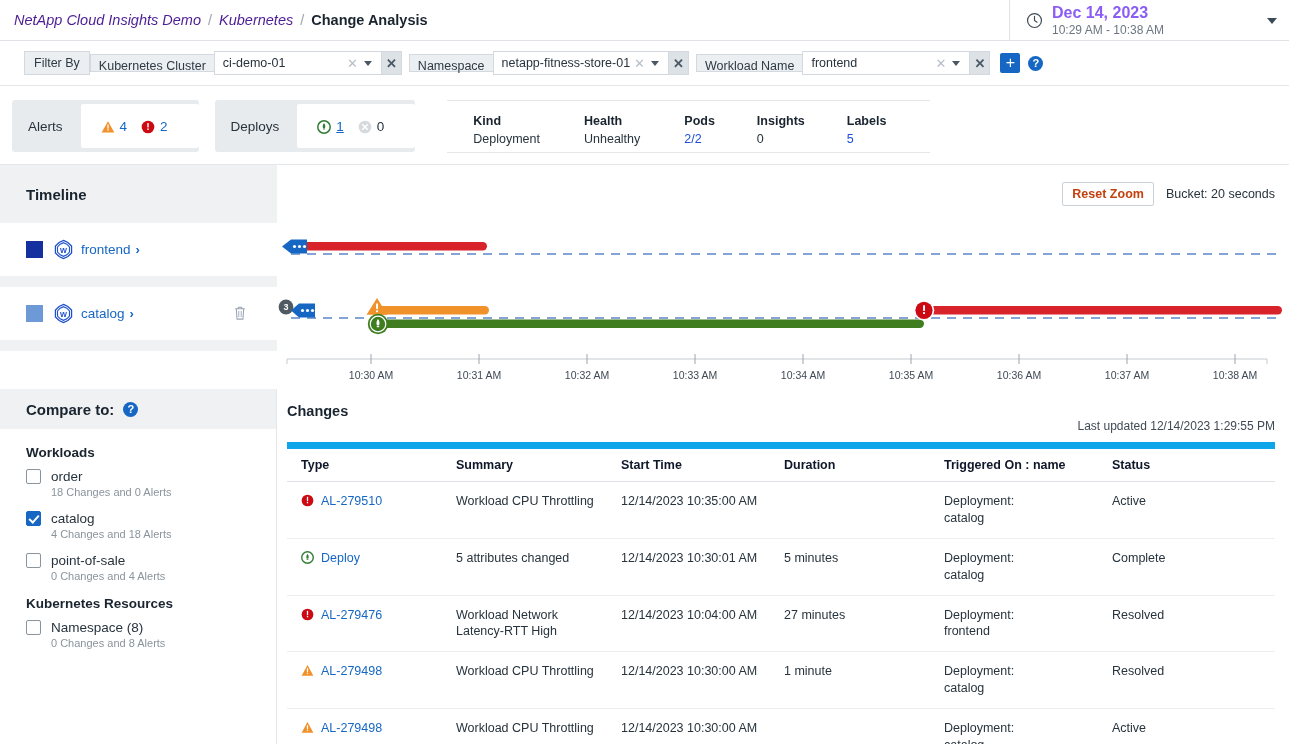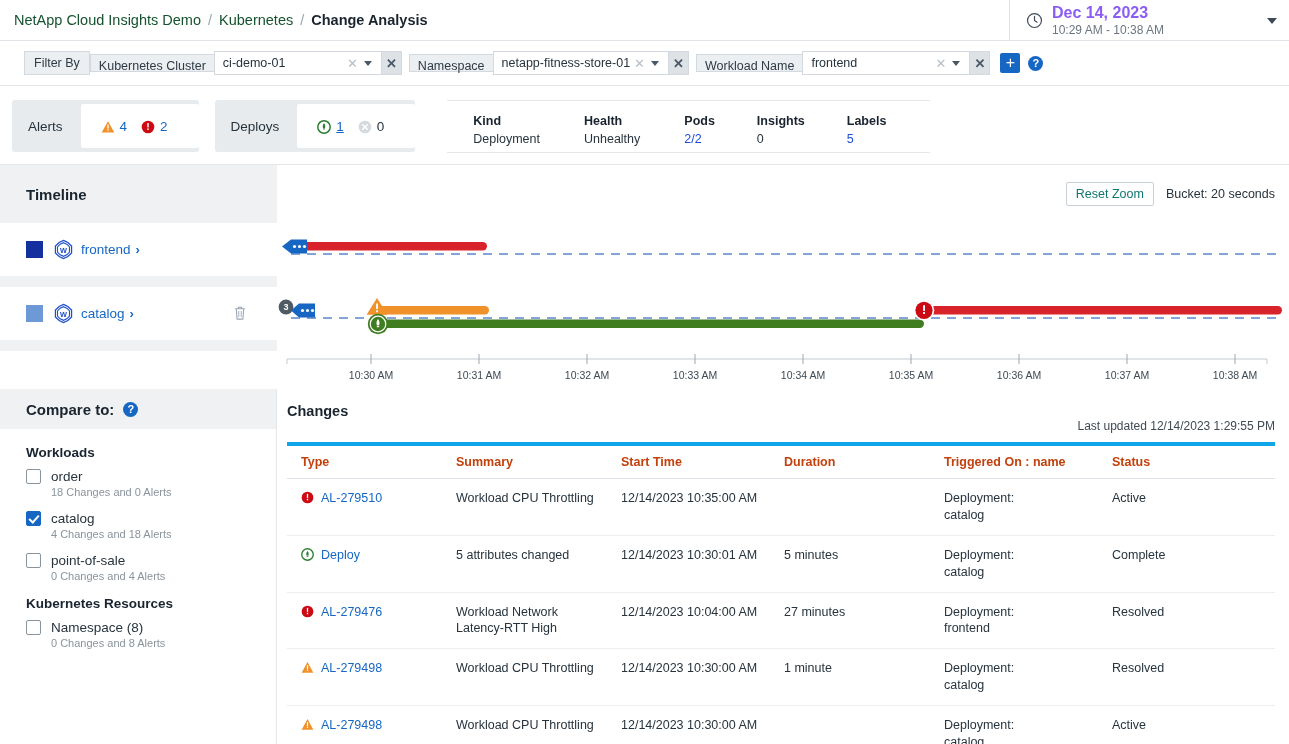--- a/index.html
+++ b/index.html
@@ -14,21 +14,21 @@
   .page { position: relative; width: 1289px; height: 744px; }
 
   
   .header {
     position: relative;
     height: 41px;
     border-bottom: 1px solid #dfe3e8;
     display: flex; align-items: center;
   }
   .breadcrumb { display: flex; align-items: center; padding-left: 14px; font-size: 14.5px; }
-  .bc-link { color: #14532d; }
+  .bc-link { color: #4c1d95; font-style: italic; }
   .bc-sep { color: #9aa5b1; margin: 0 7px; }
   .bc-current { color: #19242f; font-weight: bold; }
 
   .date-picker {
     position: absolute; right: 0; top: 0; height: 41px;
     width: 280px;
     border-left: 1px solid #dfe3e8;
     display: flex; align-items: center; gap: 9px;
     padding: 0 12px 0 16px;
   }
@@ -122,22 +122,22 @@
     display: flex; height: 58px; align-items: center;
     background: #fff;
   }
   .tl-head-left {
     width: 277px; height: 58px; background: #f0f1f2;
     display: flex; align-items: center; padding-left: 26px;
     font-size: 15px; font-weight: bold; color: #19242f;
   }
   .tl-head-right { flex: 1; display: flex; align-items: center; justify-content: flex-end; padding-right: 14px; gap: 12px; }
   .reset-zoom {
-    border: 1px solid #c9d0d6; background: #fff; color: #0f766e;
-    font-size: 12.5px; font-weight: normal; padding: 4px 9px; border-radius: 2px;
+    border: 1px solid #c9d0d6; background: #fff; color: #c2410c;
+    font-size: 12.5px; font-weight: bold; padding: 4px 9px; border-radius: 2px;
   }
   .bucket-text { font-size: 12.5px; color: #27333d; }
 
   .tl-row { display: flex; position: relative; }
   .tl-row-left {
     width: 277px; flex: 0 0 277px; position: relative;
     display: flex; align-items: center; padding-left: 26px; height: 53px;
   }
   .sep-band { height: 11px; background: #f0f1f2; width: 277px; }
   .swatch { width: 17px; height: 17px; margin-right: 10px; flex: 0 0 17px; }
@@ -177,23 +177,23 @@
   .cb-label { font-size: 13.5px; color: #27333d; }
   .cb-sub { font-size: 11px; color: #8a949d; margin: 0 0 13px 25px; }
 
   .main { flex: 1; padding: 14px 14px 0 10px; }
   .changes-head { display: flex; align-items: baseline; flex-direction: column; }
   .changes-title { font-size: 14.5px; font-weight: bold; color: #19242f; }
   .last-updated { margin-left: auto; font-size: 12px; color: #3f4a55; }
 
   table.changes { width: 100%; border-collapse: collapse; margin-top: 9px; table-layout: fixed; }
   table.changes thead th {
-    text-align: left; font-size: 12.5px; font-weight: bold; color: #c2410c;
+    text-align: left; font-size: 12.5px; font-weight: bold; color: #0f172a;
     padding: 9px 6px 9px 14px;
-    border-top: 4px solid #0ea5e9; border-bottom: 1px solid #dfe3e8;
+    border-top: 7px solid #0ea5e9; border-bottom: 1px solid #dfe3e8;
   }
   table.changes tbody td {
     font-size: 12.5px; color: #27333d; vertical-align: top;
     padding: 11px 6px 11px 14px; border-bottom: 1px solid #eceff1;
     line-height: 1.35;
   }
   .type-cell { display: flex; align-items: flex-start; gap: 7px; }
   .type-link { color: #1667c4; }
   .ic { width: 13px; height: 13px; flex: 0 0 13px; margin-top: 1px; }
 

